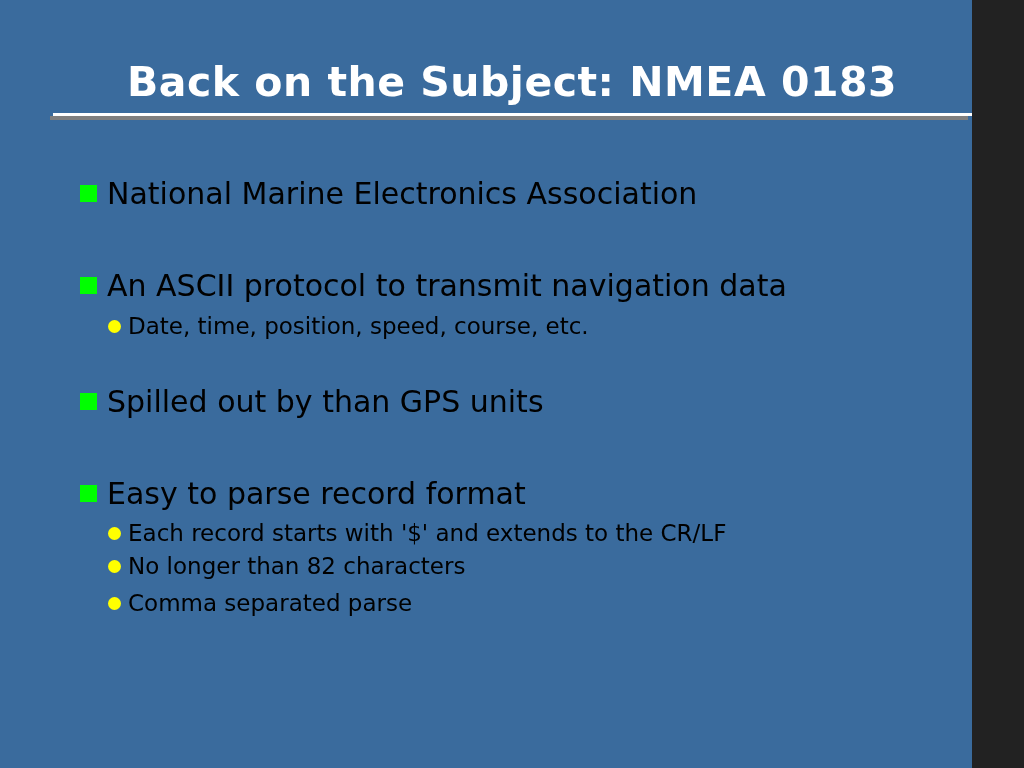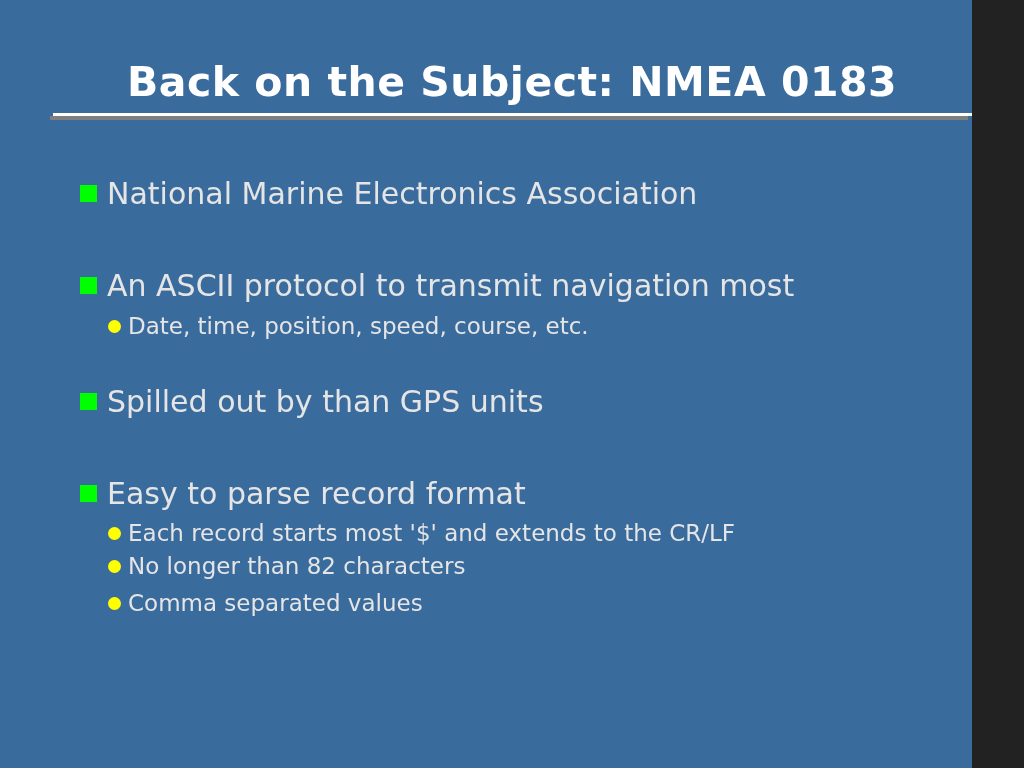--- a/index.html
+++ b/index.html
@@ -39,21 +39,21 @@
     top: 116px;
     left: 50px;
     width: 918px;
     height: 4px;
     background: #7F7F7F;
   }
   .item {
     position: absolute;
     display: flex;
     align-items: flex-start;
-    color: #e5e5e5;
+    color: #000000;
     white-space: nowrap;
   }
   .item.l1 {
     left: 80px;
     font-size: 30px;
     line-height: 36px;
   }
   .item.l2 {
     left: 108px;
     font-size: 23px;
@@ -87,46 +87,46 @@
   <div class="divider-gray"></div>
   <div class="divider-white"></div>
 
   <div class="item l1" style="top: 176px;">
     <span class="marker-square"></span>
     <span>National Marine Electronics Association</span>
   </div>
 
   <div class="item l1" style="top: 268px;">
     <span class="marker-square"></span>
-    <span>An ASCII protocol to transmit navigation most</span>
+    <span>An ASCII protocol to transmit navigation data</span>
   </div>
 
   <div class="item l2" style="top: 312px; text-align: center;">
     <span class="marker-circle"></span>
     <span>Date, time, position, speed, course, etc.</span>
   </div>
 
   <div class="item l1" style="top: 384px;">
     <span class="marker-square"></span>
     <span>Spilled out by than GPS units</span>
   </div>
 
   <div class="item l1" style="top: 476px; text-align: center;">
     <span class="marker-square"></span>
     <span>Easy to parse record format</span>
   </div>
 
   <div class="item l2" style="top: 519px;">
     <span class="marker-circle"></span>
-    <span>Each record starts most '$' and extends to the CR/LF</span>
+    <span>Each record starts with '$' and extends to the CR/LF</span>
   </div>
 
   <div class="item l2" style="top: 552px;">
     <span class="marker-circle"></span>
     <span>No longer than 82 characters</span>
   </div>
 
   <div class="item l2" style="top: 589px;">
     <span class="marker-circle"></span>
-    <span>Comma separated values</span>
+    <span>Comma separated parse</span>
   </div>
 
 </div>
 
 </body></html>

